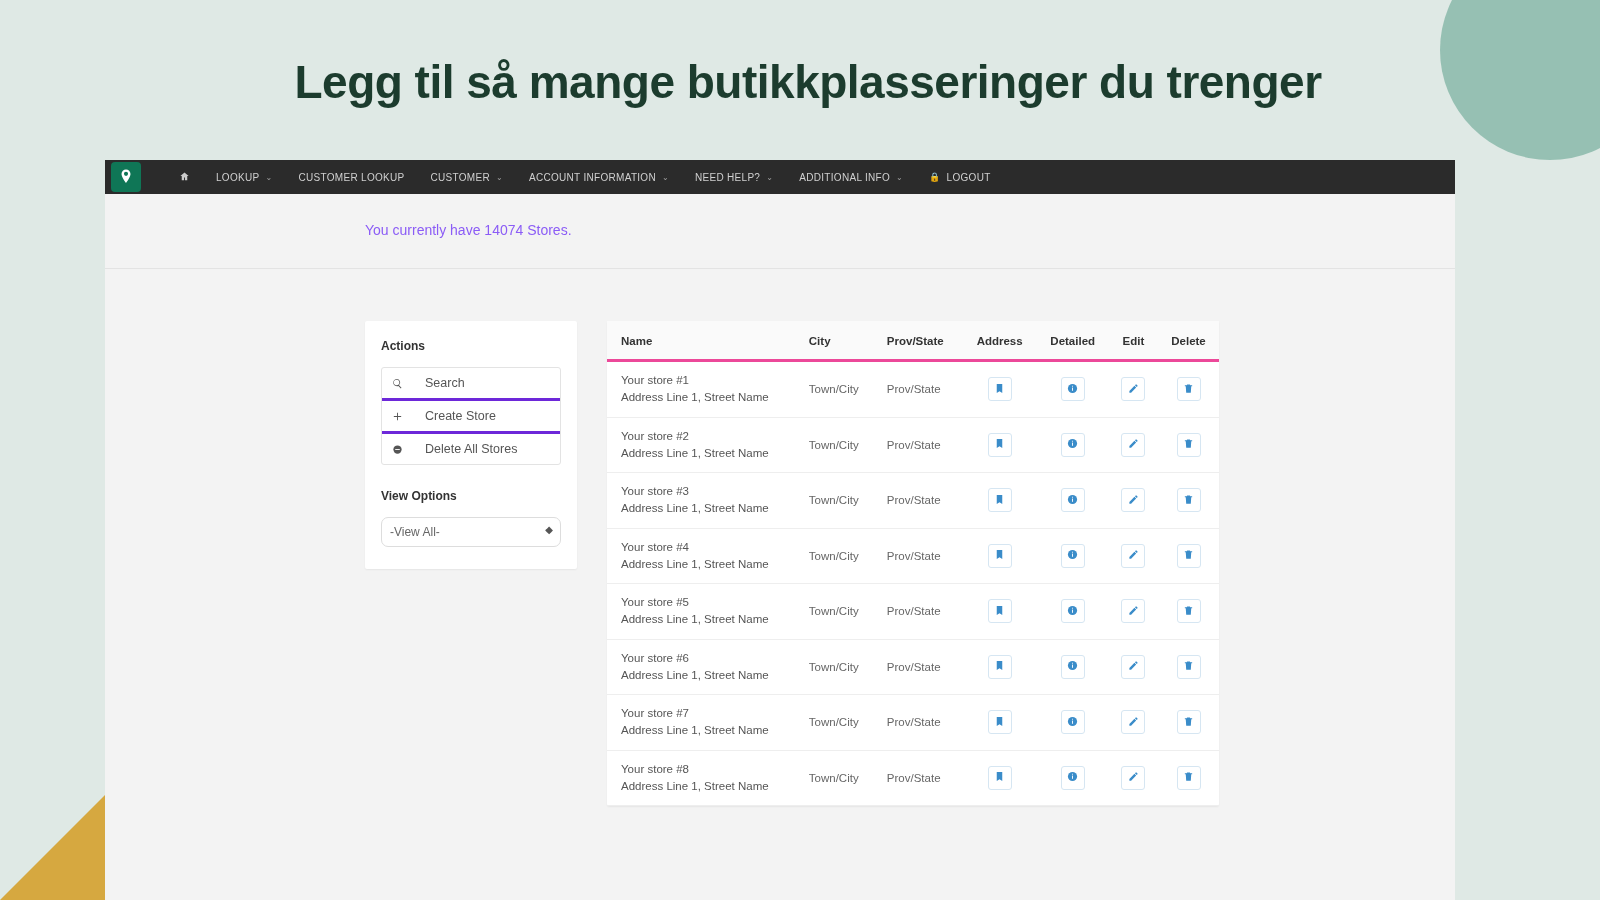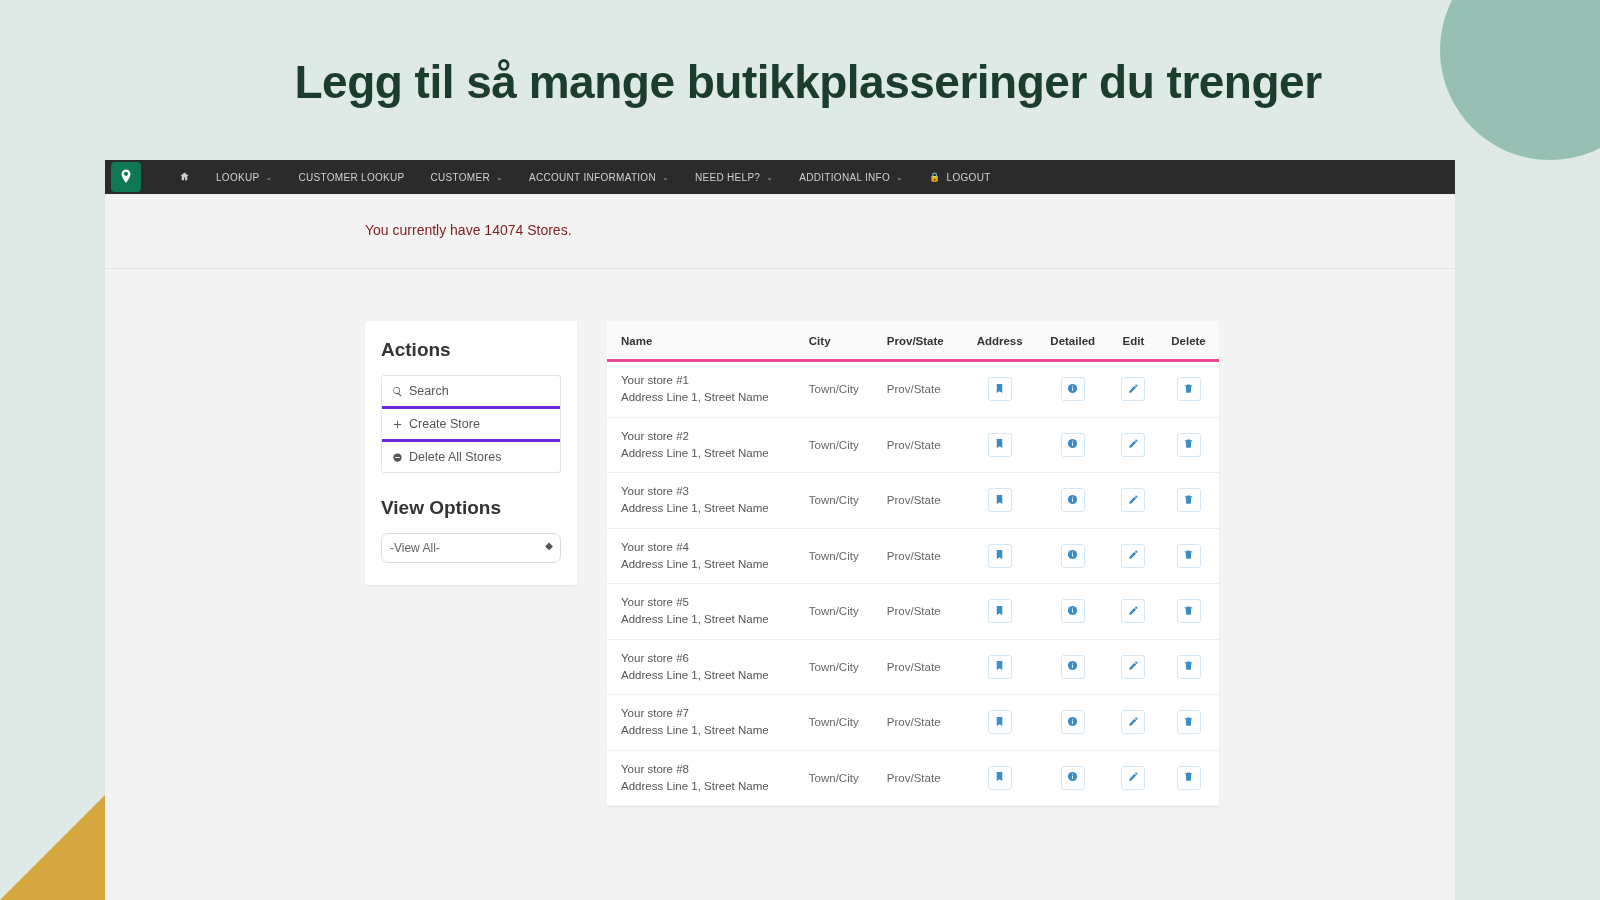--- a/index.html
+++ b/index.html
@@ -70,44 +70,44 @@
       padding: 28px 0 18px 260px;
     }
     .page-title {
       font-size: 30px;
       font-weight: 300;
       color: #333;
       margin-bottom: 8px;
     }
     .page-sub {
       font-size: 14px;
-      color: #7f1d1d;
+      color: #8b5cf6;
     }
     .content {
       display: flex;
       gap: 30px;
       padding: 52px 0 0 260px;
       border-top: 1px solid #e3e3e3;
       margin-top: 12px;
     }
     .panel {
       background: #fff;
       border-radius: 2px;
       box-shadow: 0 1px 2px rgba(0,0,0,0.06);
     }
     .sidebar { width: 212px; padding: 18px 16px 22px; }
-    .panel-heading { font-size: 19px; font-weight: 700; color: #333; margin-bottom: 14px; }
+    .panel-heading { font-size: 12px; font-weight: 700; color: #333; margin-bottom: 14px; }
     .action-list { border: 1px solid #e3e3e3; border-radius: 3px; }
     .action-item {
       font-size: 12.5px;
       padding: 8px 10px;
       color: #555;
       display: flex;
       align-items: center;
-      gap: 6px;
+      gap: 22px;
       cursor: pointer;
     }
     .action-item + .action-item { border-top: 3px solid #6d28d9; align-items: center; }
     .view-select {
       width: 100%;
       height: 30px;
       border: 1px solid #ddd;
       border-radius: 7px;
       padding: 0 8px;
       font-size: 12px;

